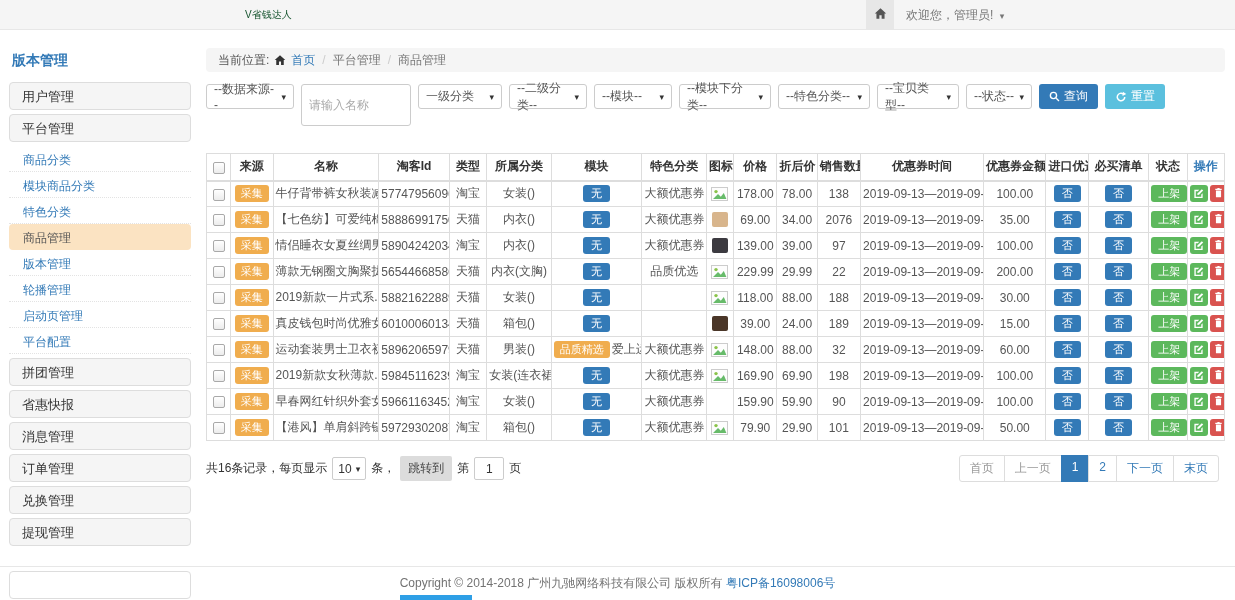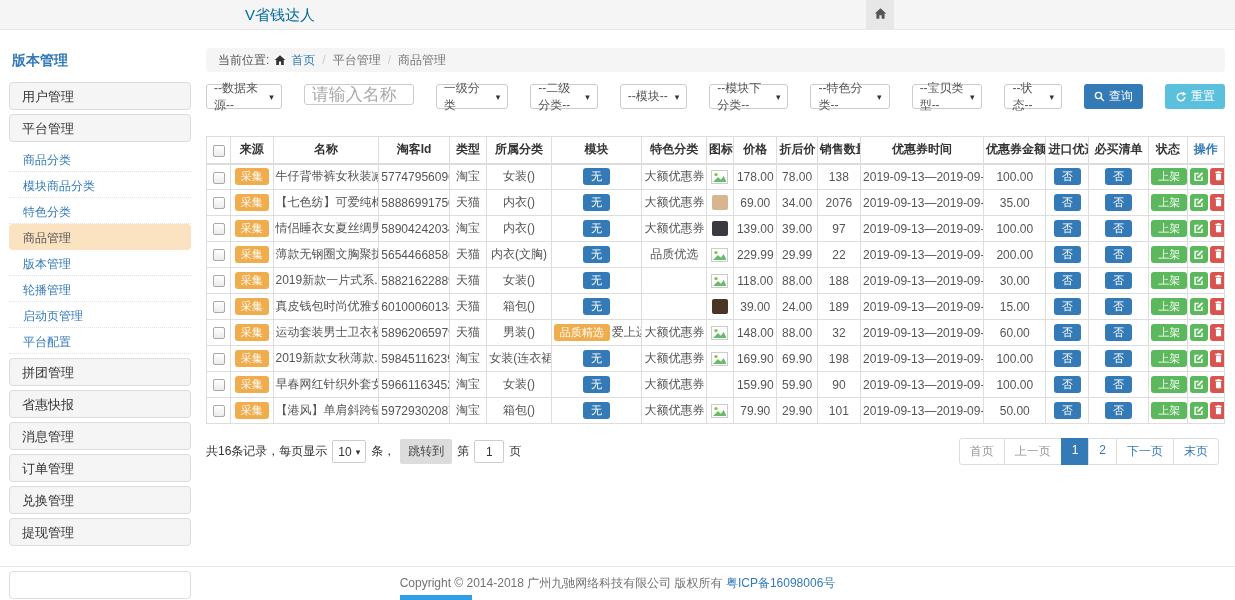--- a/index.html
+++ b/index.html
@@ -5,21 +5,21 @@
   * { box-sizing: border-box; margin: 0; padding: 0; }
   html,body { width: 1235px; height: 600px; }
   body {
     font-family: "Liberation Sans", "DejaVu Sans", sans-serif;
     font-size: 12px; color: #333; background: #fff; overflow: hidden;
   }
   .page { position: relative; width: 1235px; height: 600px; background: #fff; overflow: hidden; }
 
   
   .topbar { position: relative; height: 30px; background: #f5f5f5; border-bottom: 1px solid #e7e7e7; }
-  .brand { position: absolute; left: 245px; top: 0; line-height: 30px; font-size: 15px; color: #0369a1; }
+  .brand { position: absolute; left: 245px; top: 0; line-height: 30px; font-size: 10px; color: #14532d; }
   .topbar-right { position: absolute; left: 866px; top: 0; height: 30px; display: flex; }
   .home-btn { width: 28px; height: 30px; background: #e7e7e7; color: #555; display: flex; align-items: center; justify-content: center; cursor: pointer; }
   .home-btn svg { width: 13px; height: 13px; }
   .user-menu { line-height: 30px; padding: 0 12px; color: #777; cursor: pointer; white-space: nowrap; }
   .user-menu .caret { font-size: 9px; color: #777; margin-left: 3px; }
 
   
   .layout { display: flex; align-items: flex-start; }
   .sidebar { width: 200px; flex: none; padding: 8px 9px 0 9px; }
   .main { flex: 1; min-width: 0; padding: 18px 10px 0 6px; }
@@ -33,24 +33,24 @@
 
   
   .breadcrumb { background: #f5f5f5; border-radius: 4px; padding: 6px 12px; height: 24px; display: flex; align-items: center; gap: 5px; margin-bottom: 12px; color: #777; }
   .breadcrumb .loc-label { color: #555; }
   .breadcrumb .home-ico { color: #333; display: inline-flex; }
   .breadcrumb .home-ico svg { width: 12px; height: 12px; }
   .breadcrumb .link { color: #337ab7; cursor: pointer; }
   .breadcrumb .sep { color: #ccc; padding: 0 2px; }
 
   
-  .filters { display: flex; gap: 22px; margin-bottom: 12px; }
+  .filters { display: flex; gap: 7px; margin-bottom: 12px; }
   .f-select { height: 25px; border: 1px solid #ccc; border-radius: 3px; background: #fff; display: flex; align-items: center; justify-content: space-between; padding: 0 7px; color: #555; cursor: pointer; }
   .f-select .caret { font-size: 9px; color: #333; margin-left: 4px; }
-  .f-input { height: 21px; border: 1px solid #ccc; border-radius: 3px; padding: 0 7px; font-size: 17px; color: #555; font-family: inherit; }
+  .f-input { height: 42px; border: 1px solid #ccc; border-radius: 3px; padding: 0 7px; font-size: 12px; color: #555; font-family: inherit; }
   .f-input::placeholder { color: #aaa; }
   .filters > *:nth-child(1) { width: 88px; }
   .filters > *:nth-child(2) { width: 110px; }
   .filters > *:nth-child(3) { width: 84px; }
   .filters > *:nth-child(4) { width: 78px; }
   .filters > *:nth-child(5) { width: 78px; }
   .filters > *:nth-child(6) { width: 92px; }
   .filters > *:nth-child(7) { width: 92px; }
   .filters > *:nth-child(8) { width: 82px; }
   .filters > *:nth-child(9) { width: 66px; }
@@ -111,20 +111,24 @@
 
   <div class="topbar">
     <div class="brand">V省钱达人</div>
     <div class="topbar-right">
       <div class="home-btn">
         <span>
           <svg viewBox="0 0 16 16" fill="currentColor">
               <path d="M8 1.5L15 8h-2v6.5h-3.6V10H6.6v4.5H3V8H1z"></path>
             </svg>
         </span>
+      </div>
+      <div class="user-menu">
+        <span>欢迎您，管理员!</span>
+        <span class="caret">▾</span>
       </div>
     </div>
   </div>
 
   <div class="layout">
 
     <div class="sidebar">
       <div class="sidebar-title">版本管理</div>
       <div>
           <div class="menu-group">用户管理</div>

